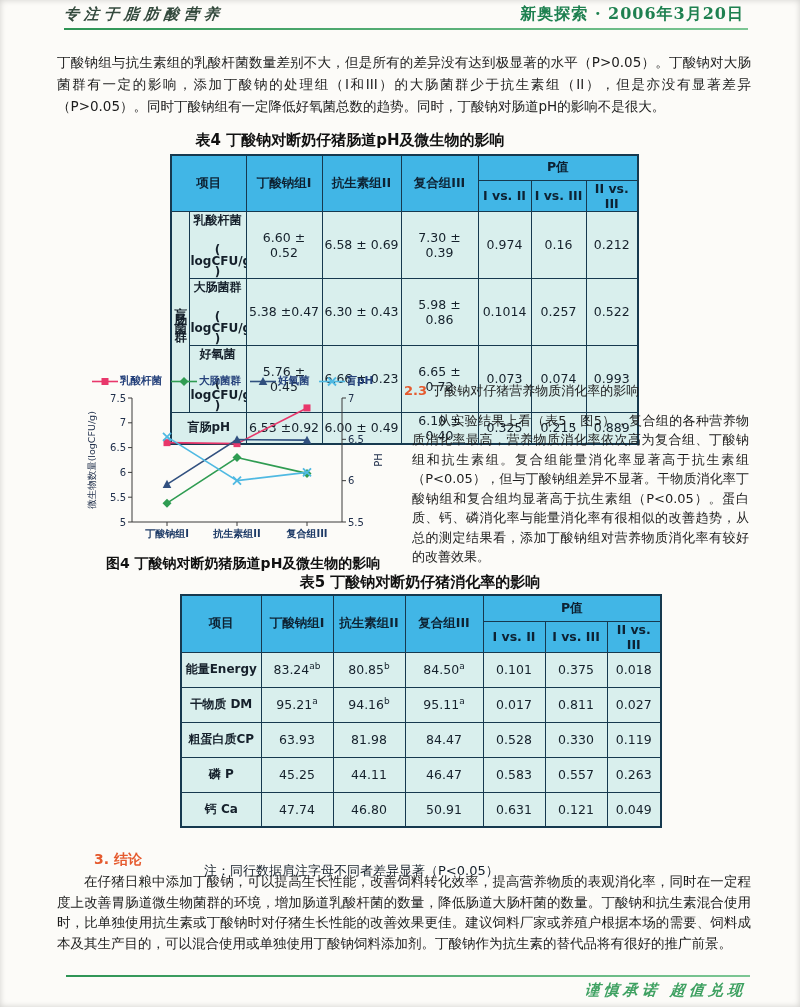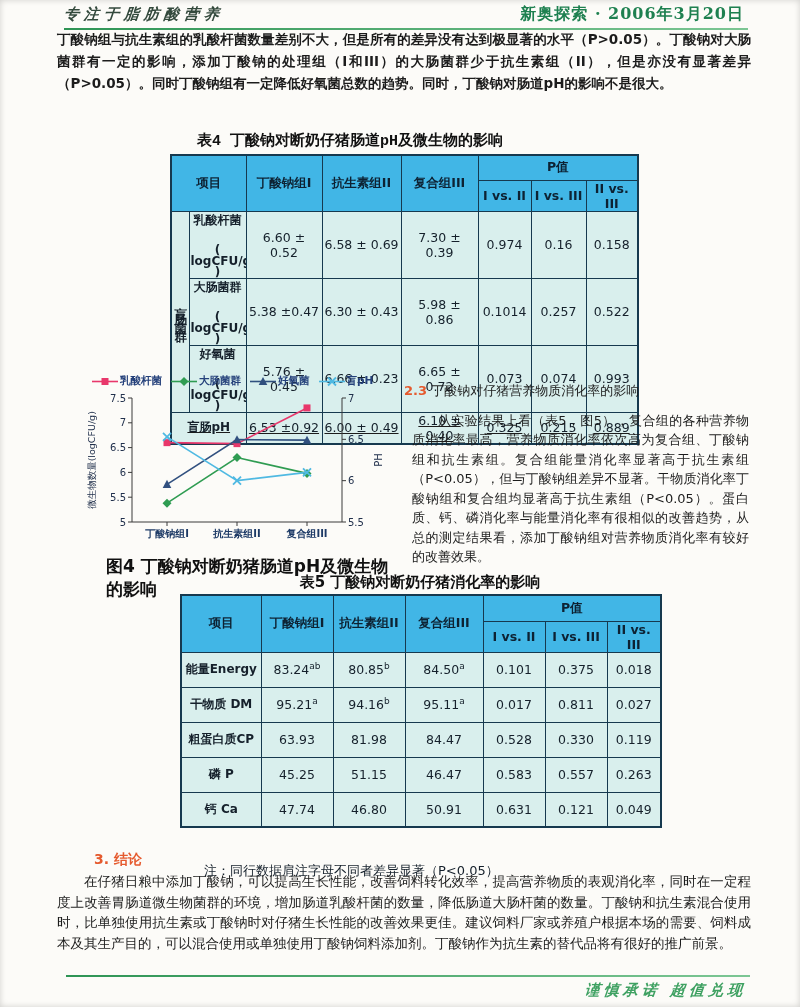--- a/index.html
+++ b/index.html
@@ -23,45 +23,45 @@
   .dtable td{font-size:12.5px;color:#15202b;}
   .dtable td.lbl{font-weight:bold;font-size:12px;}
   .unit{display:block;font-weight:bold;font-size:12px;line-height:11px;margin-top:16px;}
   .vert{writing-mode:vertical-rl;text-orientation:upright;font-weight:bold;font-size:12px;
         letter-spacing:8px;padding:6px 0;}
   sup{font-size:9px;}
   .figure{position:absolute;left:84px;top:374px;width:312px;}
   .legend{display:flex;gap:9px;align-items:center;margin:0 0 0 8px;font-size:10.5px;
           font-weight:bold;color:#24407a;}
   .legend .li{display:flex;align-items:center;gap:2px;}
-  .figcap{font-weight:bold;font-size:17px;color:#111;margin:1px 0 0 6px;padding-left:16px;}
+  .figcap{font-weight:bold;font-size:14px;color:#111;margin:1px 0 0 6px;padding-left:16px;}
   .col23{position:absolute;left:404px;top:381px;width:353px;font-size:13px;line-height:19.5px;
          text-align:justify;}
   .col23 p{margin:8px;text-indent:2em;}
   .secnum{color:#e55a2e;font-weight:bold;}
   .h23{text-indent:0;margin-bottom:10px;}
   .note{position:absolute;left:204px;top:862px;font-size:13px;color:#15202b;}
   .sec3{position:absolute;left:94px;top:851px;font-size:14px;font-weight:bold;color:#e55a2e;}
   .motto{position:absolute;right:54px;top:981px;font-family:"DejaVu Serif",serif;font-style:italic;
          font-weight:bold;font-size:15px;letter-spacing:4px;color:#3fa162;transform:skewX(-6deg);}
 </style>
 </head>
 <body>
 
 <div class="page">
 
   <div class="slogan">专注于脂肪酸营养</div>
   <div class="issue">新奥探索 · 2006年3月20日</div>
   <div class="rule" style="left:64px;top:28px;width:684px;"></div>
 
-  <div class="flow" style="top:28px;font-weight:bold;">
+  <div class="flow" style="top:51px;">
     <p>丁酸钠组与抗生素组的乳酸杆菌数量差别不大，但是所有的差异没有达到极显著的水平（P&gt;0.05）。丁酸钠对大肠菌群有一定的影响，添加丁酸钠的处理组（I和III）的大肠菌群少于抗生素组（II），但是亦没有显著差异（P&gt;0.05）。同时丁酸钠组有一定降低好氧菌总数的趋势。同时，丁酸钠对肠道pH的影响不是很大。</p>
   </div>
 
-  <div class="tbl-title" style="left:0;top:131px;width:700px;font-family:Liberation Mono, monospace;">表4  丁酸钠对断奶仔猪肠道pH及微生物的影响</div>
+  <div class="tbl-title" style="left:0;top:131px;width:700px;">表4  丁酸钠对断奶仔猪肠道pH及微生物的影响</div>
   <table class="dtable" style="left:170px;top:154px;width:467px;">
     <colgroup>
         <col style="width:18px">
         <col style="width:57px">
         <col style="width:76px">
         <col style="width:79px">
         <col style="width:77px">
         <col style="width:53px">
         <col style="width:55px">
         <col style="width:52px">
@@ -82,41 +82,41 @@
     </thead>
     <tbody>
       <tr style="height:41px;">
         <td rowspan="3" class="vert">盲肠菌群</td>
         <td class="lbl"><span>乳酸杆菌</span><span class="unit">( logCFU/g )</span></td>
         <td>6.60 ± 0.52</td>
         <td>6.58 ± 0.69</td>
         <td>7.30 ± 0.39</td>
         <td>0.974</td>
         <td>0.16</td>
-        <td>0.158</td>
+        <td>0.212</td>
       </tr>
       <tr style="height:41px;">
         <td class="lbl"><span>大肠菌群</span><span class="unit">( logCFU/g )</span></td>
         <td>5.38 ±0.47</td>
         <td>6.30 ± 0.43</td>
         <td>5.98 ± 0.86</td>
         <td>0.1014</td>
         <td>0.257</td>
         <td>0.522</td>
       </tr>
       <tr style="height:40px;">
         <td class="lbl"><span>好氧菌</span><span class="unit">( logCFU/g )</span></td>
         <td>5.76 ± 0.45</td>
         <td>6.66 ± 0.23</td>
         <td>6.65 ± 0.72</td>
         <td>0.073</td>
         <td>0.074</td>
         <td>0.993</td>
       </tr>
-      <tr style="height:26px;text-decoration:underline;">
+      <tr style="height:26px;">
         <td colspan="2" class="lbl">盲肠pH</td>
         <td>6.53 ±0.92</td>
         <td>6.00 ± 0.49</td>
         <td>6.10 ± 0.40</td>
         <td>0.325</td>
         <td>0.215</td>
         <td>0.889</td>
       </tr>
     </tbody>
   </table>
@@ -261,21 +261,21 @@
         <td><span>63.93</span></td>
         <td><span>81.98</span></td>
         <td><span>84.47</span></td>
         <td>0.528</td>
         <td>0.330</td>
         <td>0.119</td>
       </tr>
       <tr style="height:35px;">
         <td class="lbl">磷 P</td>
         <td><span>45.25</span></td>
-        <td><span>51.15</span></td>
+        <td><span>44.11</span></td>
         <td><span>46.47</span></td>
         <td>0.583</td>
         <td>0.557</td>
         <td>0.263</td>
       </tr>
       <tr style="height:35px;">
         <td class="lbl">钙 Ca</td>
         <td><span>47.74</span></td>
         <td><span>46.80</span></td>
         <td><span>50.91</span></td>

